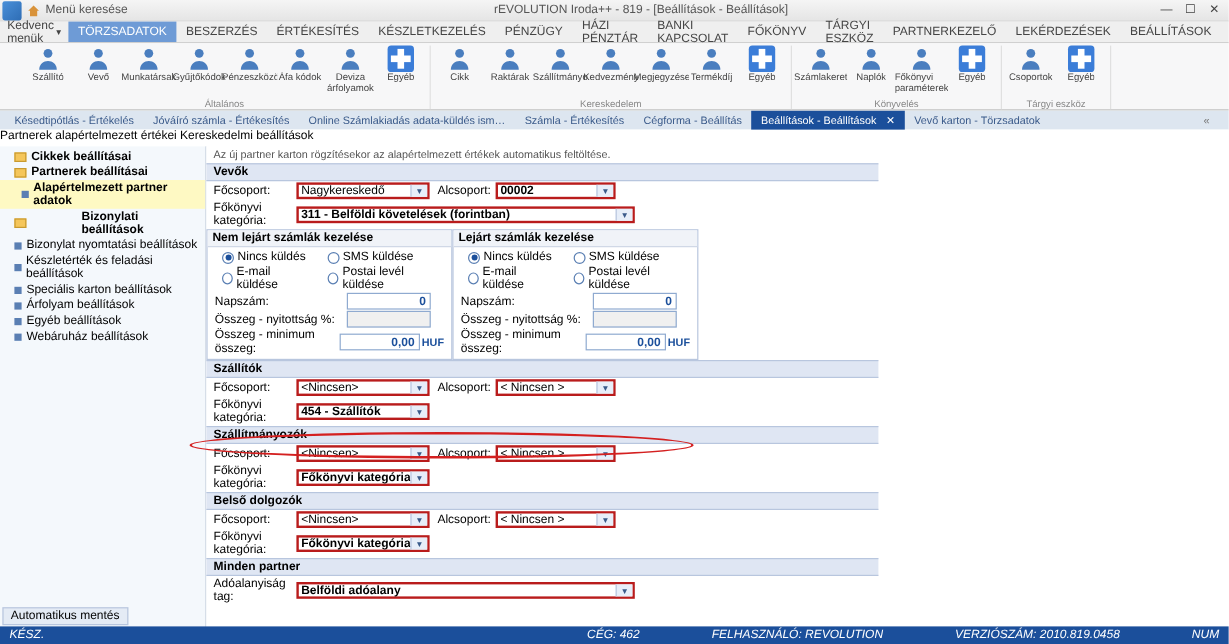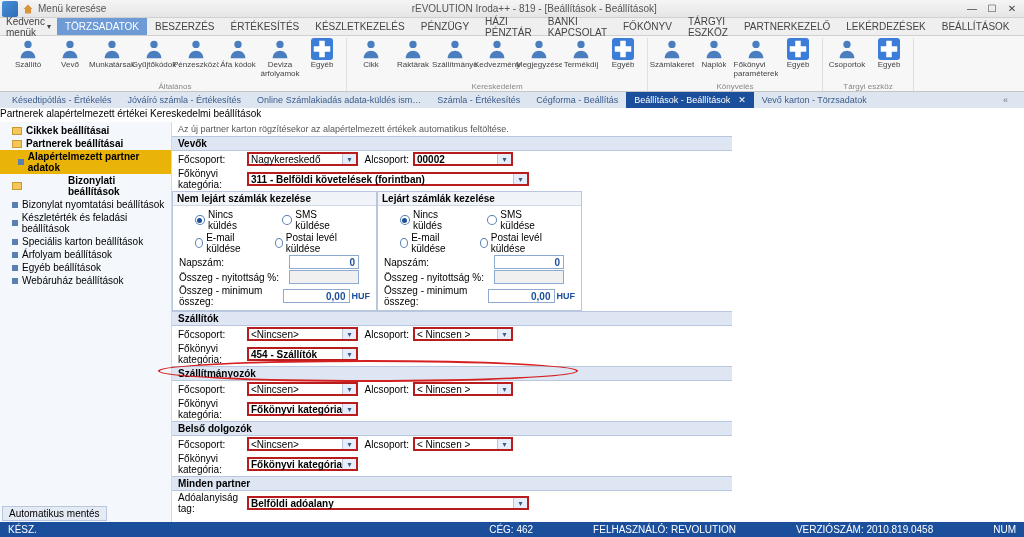--- a/index.html
+++ b/index.html
@@ -13,76 +13,76 @@
   .titlebar .spacer { flex: 1; text-align: center; }
   .titlebar .winbtn { width: 20px; height: 14px; text-align: center; line-height: 14px; cursor: pointer; color: #444; }
   
   
   .menubar { height: 18px; background: #efefef; border-bottom: 1px solid #d0d0d0; display: flex; align-items: center; font-size: 10px; color: #444; }
   .menubar .fav { padding: 0 6px; display: flex; align-items: center; gap: 2px; }
   .menubar .tab { padding: 0 8px; height: 100%; display: flex; align-items: center; cursor: pointer; }
   .menubar .tab.active { background: #6e9bd6; color: #fff; }
   
   
-  .ribbon { height: 56px; background: #f7f7f8; border-bottom: 1px solid #c5c5c5; display: flex; align-items: flex-start; padding: 2px 4px 0; position: relative; }
+  .ribbon { height: 56px; background: #f7f7f8; border-bottom: 1px solid #c5c5c5; display: flex; align-items: flex-start; padding: 2px 16px 0; position: relative; }
   .ribbon-btn { display: flex; flex-direction: column; align-items: center; width: 40px; gap: 0; cursor: pointer; font-size: 9px; color: #444; }
   .ribbon-btn .ico { width: 22px; height: 22px; border-radius: 3px; display: flex; align-items: center; justify-content: center; }
   .ico.blue { background: #3b7dd8; }
   .ico svg { width: 22px; height: 22px; }
   
   
   .subtabs { height: 16px; background: #dde6f0; display: flex; align-items: center; font-size: 9px; color: #3a5a8a; padding-left: 4px; }
   .subtabs .tab { padding: 0 8px; height: 100%; display: flex; align-items: center; gap: 4px; cursor: pointer; }
   .subtabs .tab.active { background: #1b4f9b; color: #fff; }
   .subtabs .spacer { flex: 1; }
   .subtabs .info { color: #777; font-size: 9px; padding-right: 16px; }
   
   
   .main { display: flex; height: 420px; }
   
   
   .tree { width: 172px; background: #f4f8fc; border-right: 1px solid #cfd8e3; padding: 2px 0; font-size: 10px; }
   .tree .node { padding: 1px 2px 1px 12px; display: flex; align-items: center; gap: 4px; cursor: pointer; }
   .tree .node.child { padding-left: 24px; }
-  .tree .node.sel { background: #eab308; padding-left: 18px; }
+  .tree .node.sel { background: #fef9c3; padding-left: 18px; }
   .tree .bullet { width: 6px; height: 6px; background: #5a7fb3; display: inline-block; }
   .tree .folder { width: 10px; height: 8px; background: #f5c65b; border: 1px solid #c89a30; display: inline-block; }
   
   
   .content { flex: 1; background: #fff; }
   .content .desc { font-size: 9px; color: #555; padding: 2px 6px; }
   .section-hdr { background: #dfe6f3; border-top: 1px solid #b8c6de; border-bottom: 1px solid #b8c6de; font-weight: bold; font-size: 10px; padding: 1px 6px; width: 100%; }
   .form-area { width: 560px; margin-left: 0; }
   .row { display: flex; align-items: center; padding: 1px 0; }
   .row .lbl { width: 75px; padding-left: 6px; font-size: 10px; }
   .combo { height: 14px; border: 2px solid #b91c1c; background: #fff; display: flex; align-items: center; padding: 0 2px; font-size: 10px; position: relative; }
   .combo .arrow { position: absolute; right: 0; top: 0; width: 14px; height: 100%; background: #e7eef9; border-left: 1px solid #b8c6de; display: flex; align-items: center; justify-content: center; font-size: 8px; color: #3a5a8a; }
   .numfld { height: 14px; border: 1px solid #8faad0; background: #fff; text-align: right; padding: 0 3px; font-size: 10px; font-weight: bold; color: #1b4f9b; display: flex; align-items: center; justify-content: flex-end; }
   .panel-pair { display: flex; }
   .panel { width: 205px; border: 1px solid #b8c6de; margin: 0; }
   .panel:first-child { margin-right: 0; }
   .panel .phdr { background: #f0f3f8; font-weight: bold; font-size: 10px; padding: 1px 4px; border-bottom: 1px solid #d0d8e6; }
   .panel .pbody { padding: 2px 6px; }
-  .radio-row { display: flex; gap: 18px; font-size: 10px; margin: 1px 16px; }
+  .radio-row { display: flex; gap: 18px; font-size: 10px; margin: 1px 6px; }
   .radio-opt { display: flex; align-items: center; gap: 3px; }
   .radio { width: 10px; height: 10px; border: 1px solid #5a7fb3; border-radius: 50%; display: inline-flex; align-items: center; justify-content: center; }
   .radio.on::after { content: ""; width: 5px; height: 5px; background: #1b4f9b; border-radius: 50%; }
   .smallrow { display: flex; align-items: center; margin: 1px 0; }
   .smallrow .slbl { width: 110px; font-size: 10px; }
   .smallrow .sfld { width: 70px; }
   .cur { font-size: 9px; font-weight: bold; color: #1b4f9b; padding-left: 2px; }
   
   
   .oval { position: absolute; border: 2px solid #d42020; border-radius: 50%/50%; pointer-events: none; }
   
   
   .autosave { position: absolute; bottom: 16px; left: 2px; font-size: 10px; background: #e4ebf5; border: 1px solid #b8c6de; padding: 1px 6px; }
   
   
-  .status { position: absolute; bottom: 0; left: 0; right: 0; height: 15px; background: #1b4f9b; color: #fff; font-size: 10px; display: flex; align-items: center; padding: 0 8px; gap: 60px; }
+  .status { position: absolute; bottom: 0; left: 0; right: 0; height: 15px; background: #1b4f9b; color: #fff; font-size: 10px; display: flex; align-items: center; padding: 0 8px; gap: 60px; font-style: italic; }
   .status .sp { margin-left: auto; }
 </style>
 </head>
 <body>
 
 <div class="titlebar">
   <div class="appicon"></div>
   <span class="home-icon">
     <svg viewBox="0 0 16 16">
         <path d="M2 8 L8 2 L14 8 L12 8 L12 14 L4 14 L4 8 Z" fill="#d9933a"></path>

